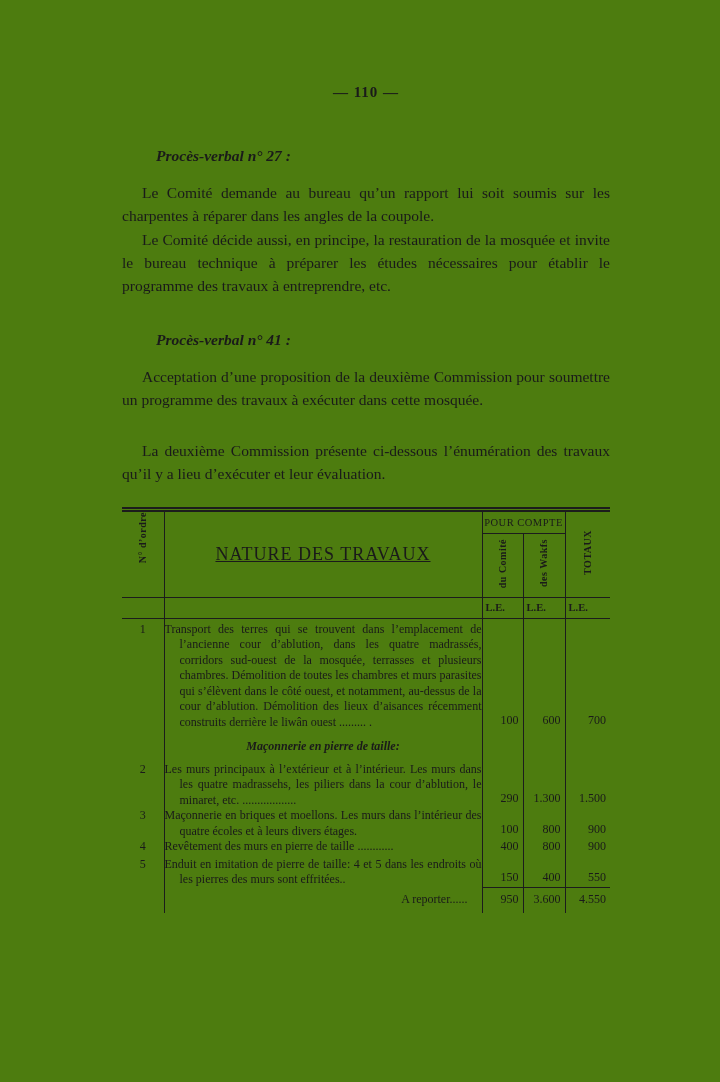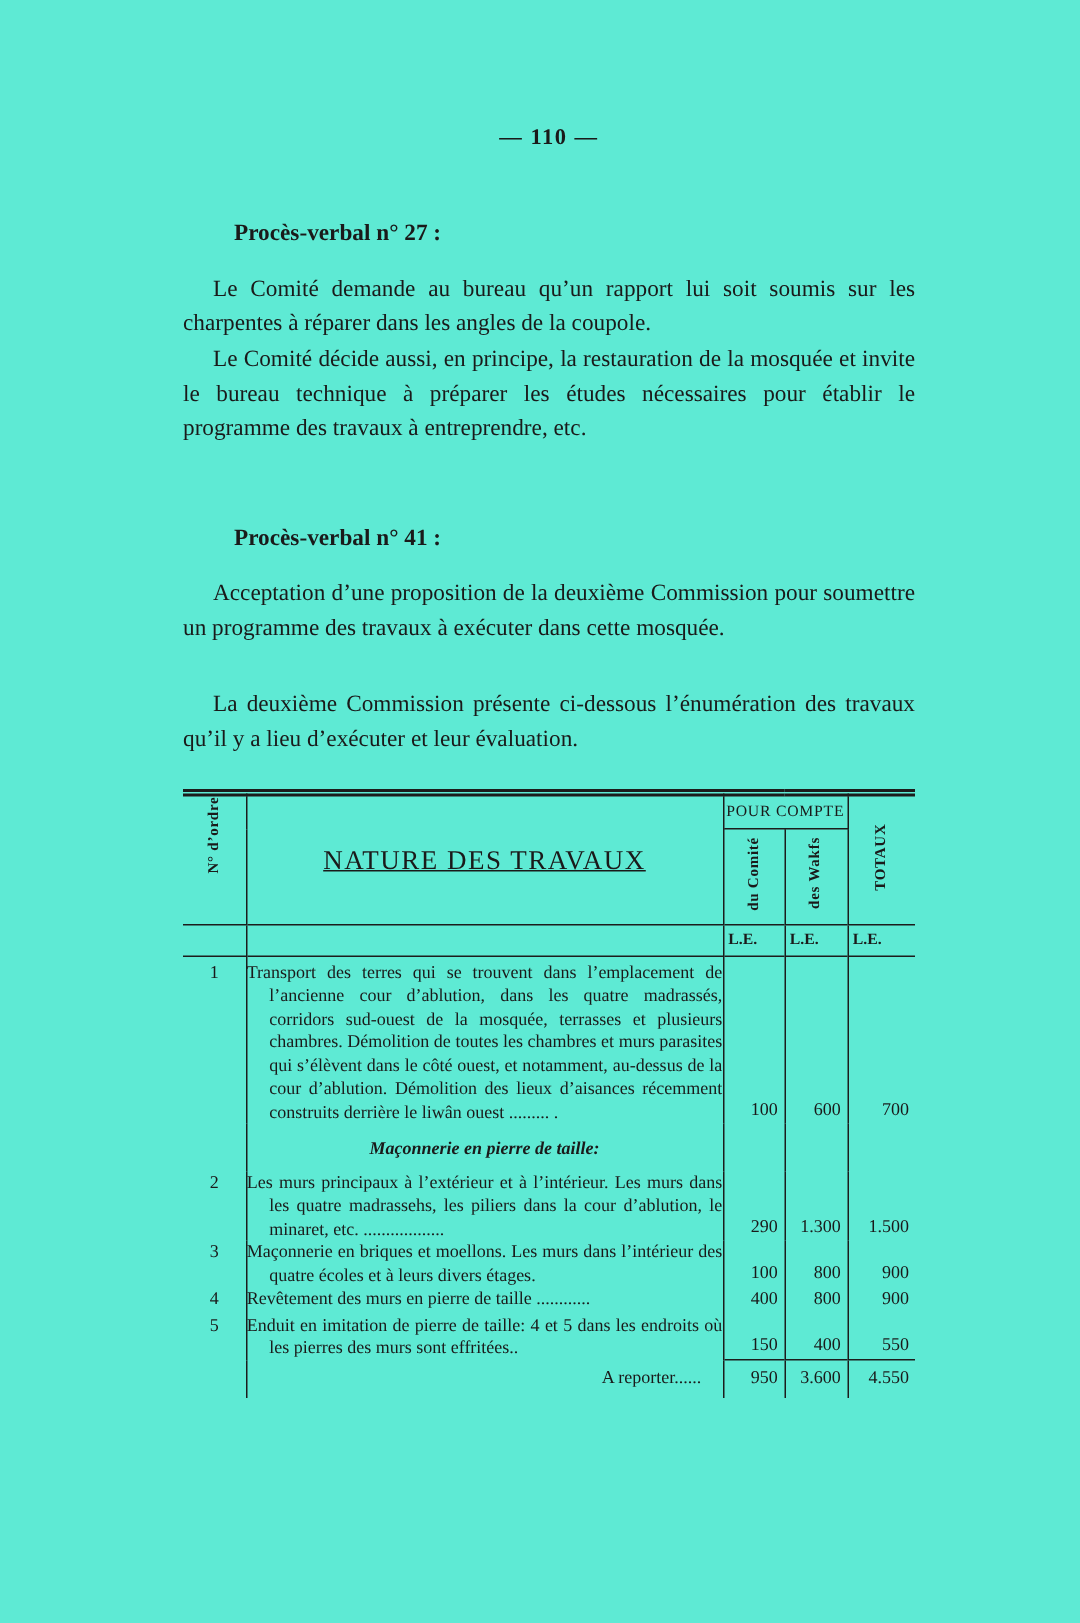--- a/index.html
+++ b/index.html
@@ -1,33 +1,33 @@
 <!DOCTYPE html>
 <html><head>
 <meta charset="utf-8">
 <style>
   html,body { margin:0; padding:0; background:#e8e8e6; }
   .sheet {
     position:relative; width:720px; height:1082px;
-    background:#5eead4; color:#1a1a1a;
+    background:#4d7c0f; color:#1a1a1a;
     font-family:"Liberation Serif", serif;
     overflow:hidden; margin:0 auto;
   }
   .content { position:absolute; left:122px; top:84px; width:488px; }
 
   .pagenum {
     text-align:center; font-weight:bold; font-size:15px;
     letter-spacing:1px; margin:0 0 46px 0;
   }
 
   .pv-heading {
-    font-weight:bold; font-size:15.5px;
+    font-style:italic; font-weight:bold; font-size:15.5px;
     margin:0 0 16px 34px;
   }
-  .pv-heading.second { margin-top:53px; }
+  .pv-heading.second { margin-top:34px; }
 
   .para {
     font-size:15.5px; line-height:23px; text-align:justify;
     text-indent:20px; margin:0 0 1px 0;
   }
   .para.gap-before { margin-top:28px; }
 
   
   .works-table {
     margin-top:22px; border-collapse:collapse; table-layout:fixed;

